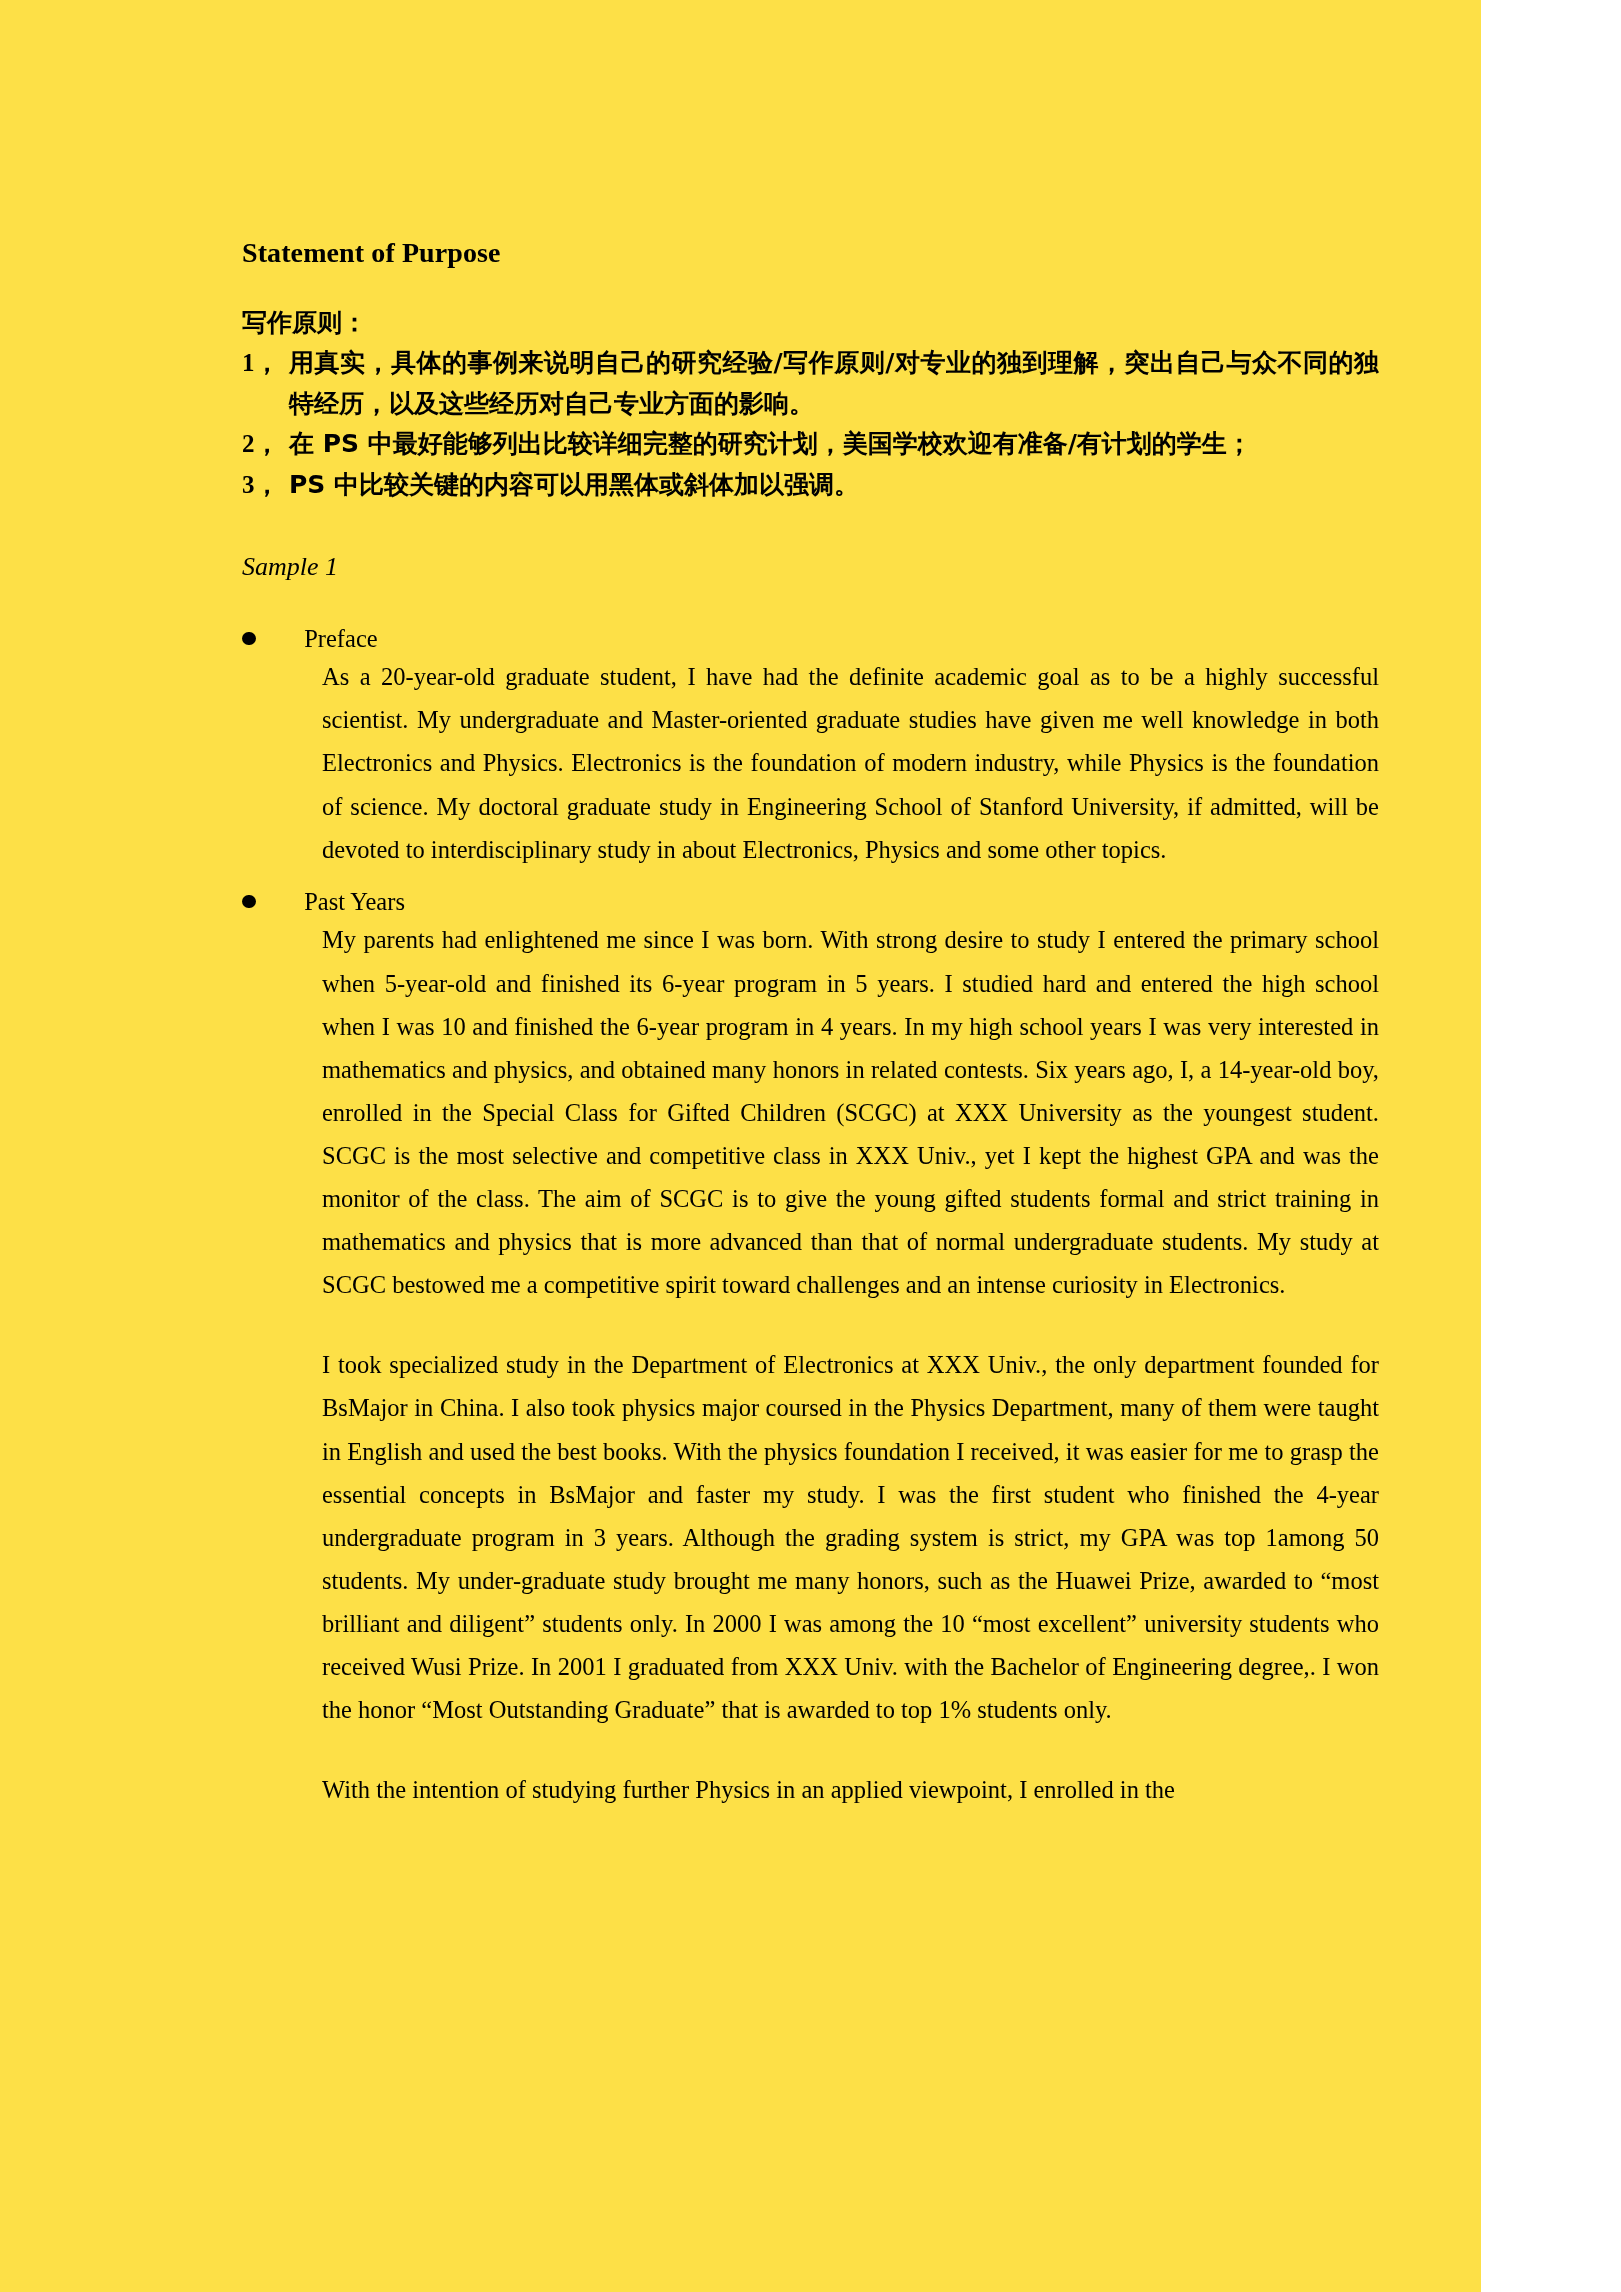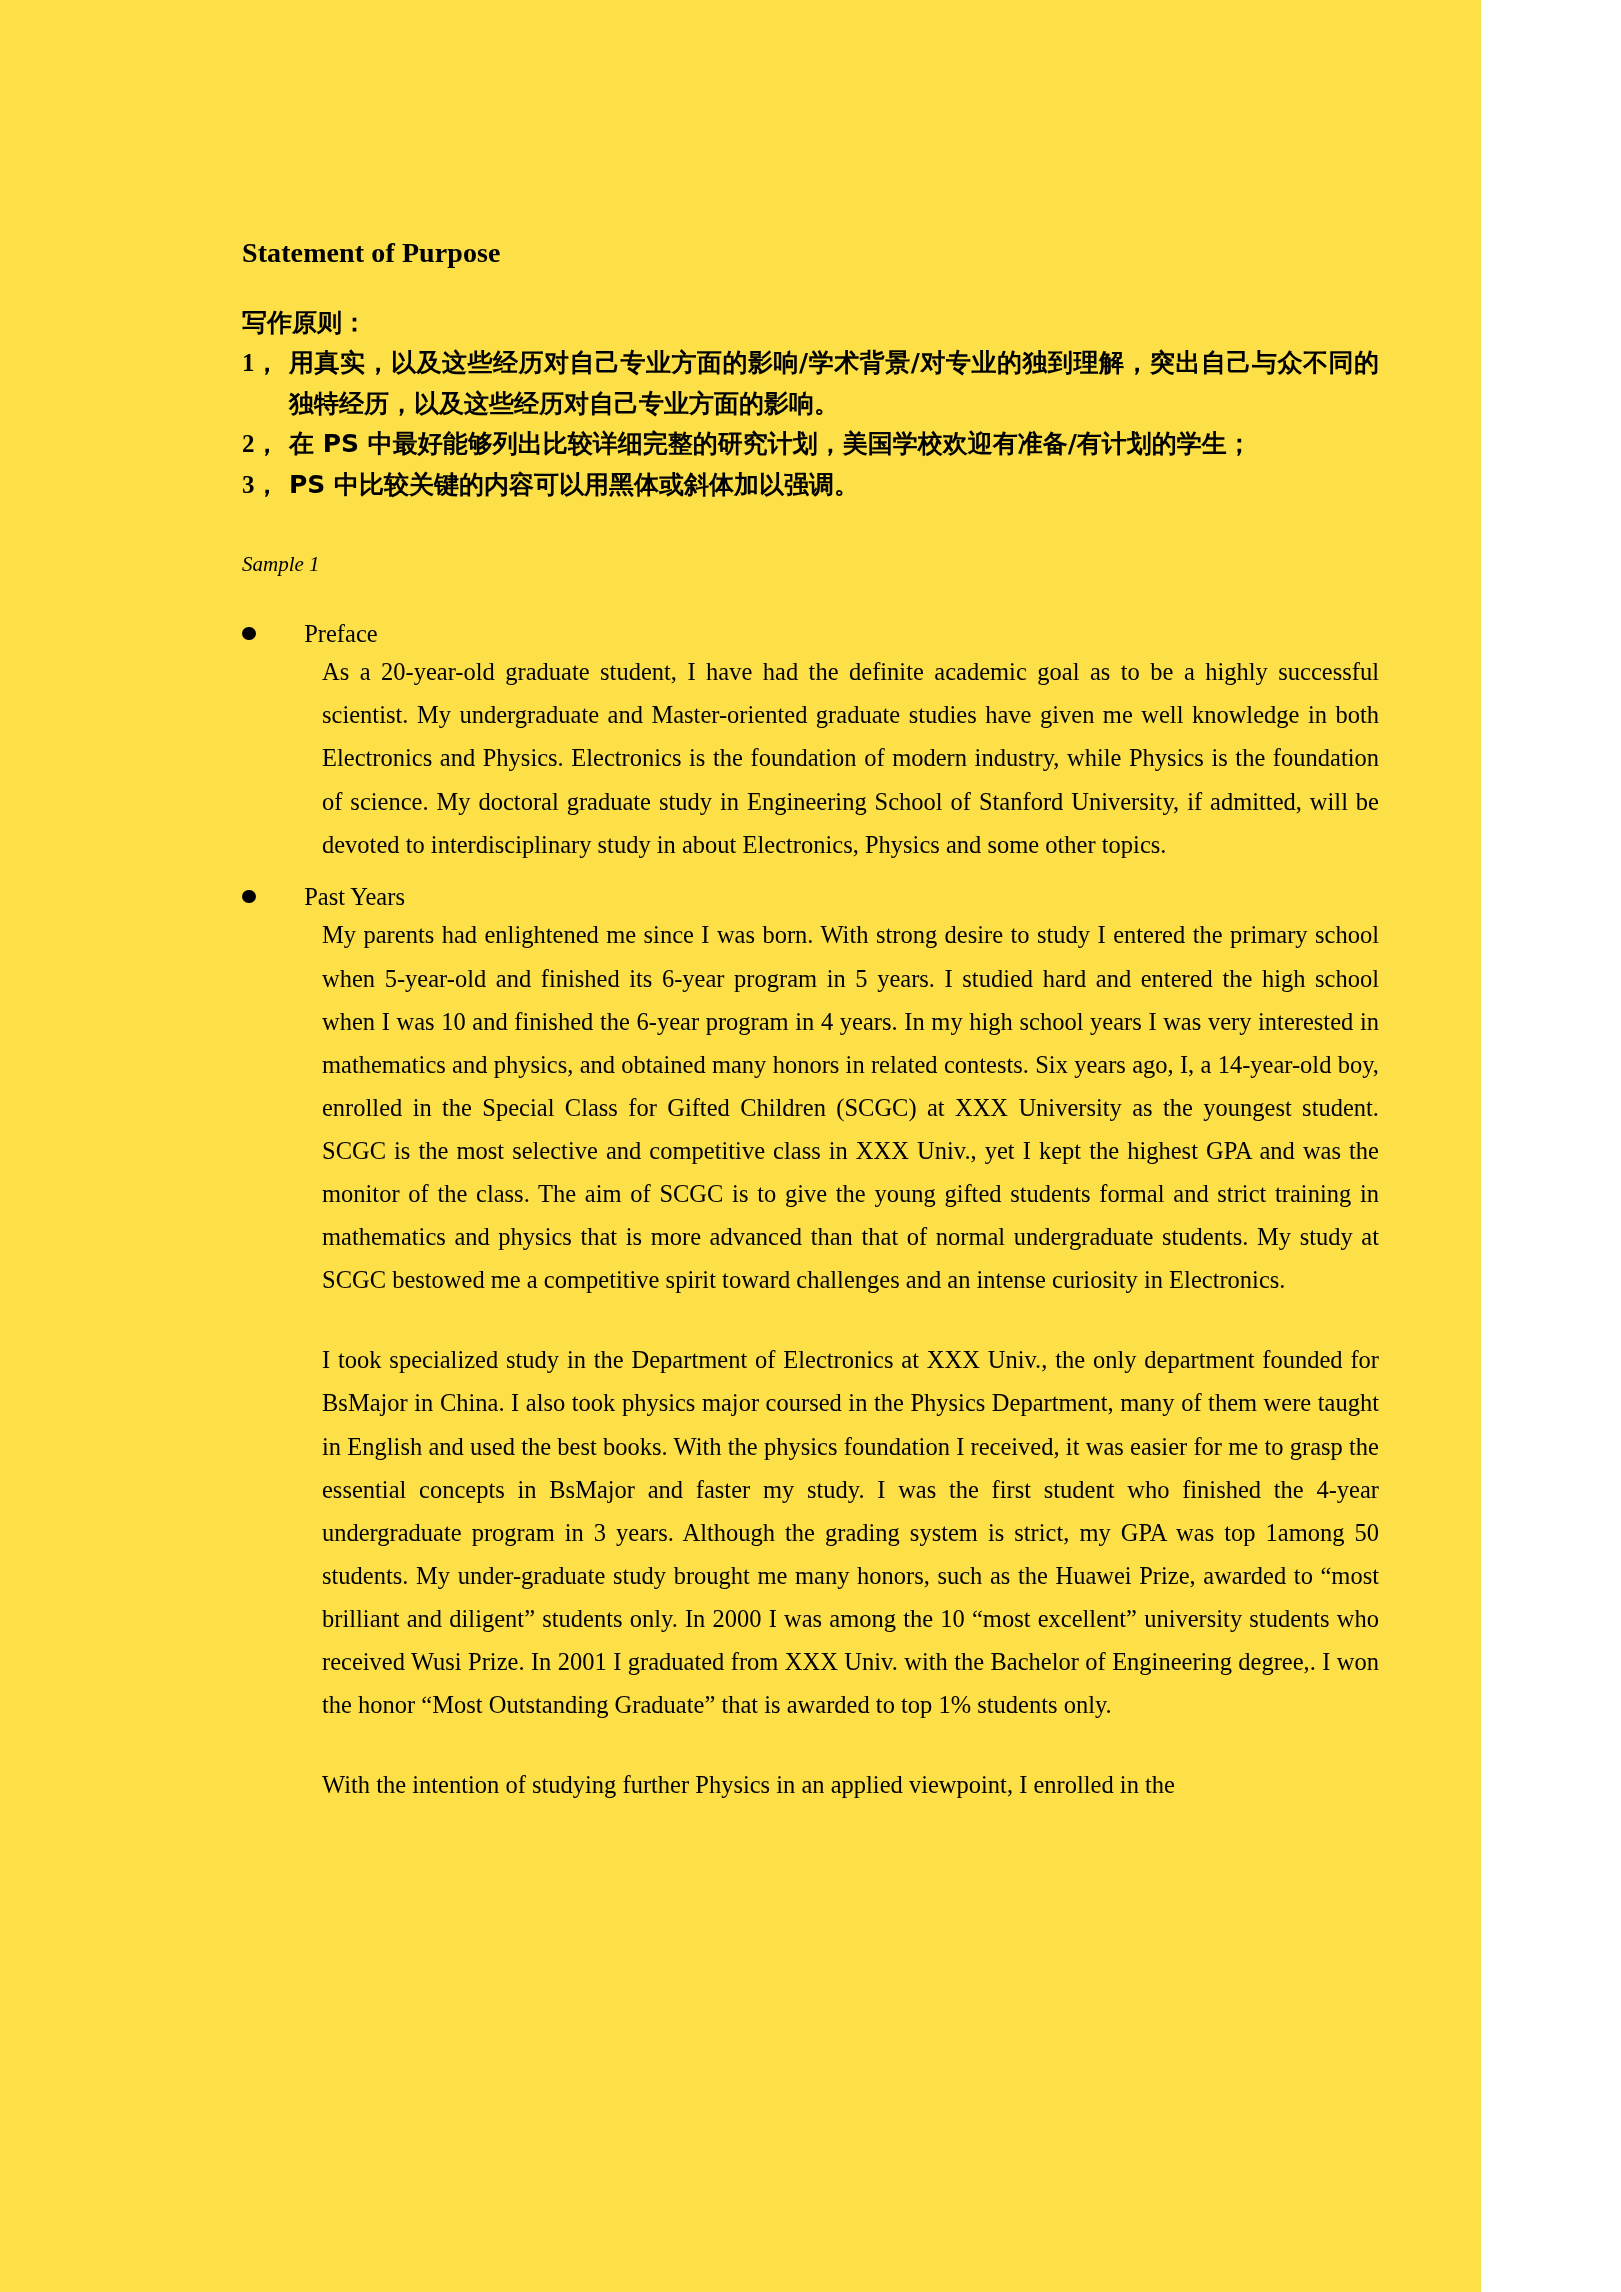--- a/index.html
+++ b/index.html
@@ -65,21 +65,21 @@
   }
   .principle-row .txt {
     flex: 1 1 auto;
     text-align: justify;
   }
 
   
   .sample-label {
     margin-top: 47px;
     font-style: italic;
-    font-size: 21px;
+    font-size: 26px;
   }
 
   
   .section {
     margin-top: 43px;
   }
   .bullet-line {
     display: flex;
     align-items: baseline;
     font-size: 24.5px;
@@ -120,21 +120,21 @@
 
     <div class="doc-title">
       <div class="line">Statement of Purpose</div>
     </div>
 
     <div class="principles">
       <div class="p-head cjk">写作原则：</div>
 
       <div class="principle-row">
         <span class="num">1，</span>
-        <span class="txt">用真实，以及这些经历对自己专业方面的影响/学术背景/对专业的独到理解，突出自己与众不同的独特经历，以及这些经历对自己专业方面的影响。</span>
+        <span class="txt">用真实，具体的事例来说明自己的研究经验/写作原则/对专业的独到理解，突出自己与众不同的独特经历，以及这些经历对自己专业方面的影响。</span>
       </div>
 
       <div class="principle-row">
         <span class="num">2，</span>
         <span class="txt">在 PS 中最好能够列出比较详细完整的研究计划，美国学校欢迎有准备/有计划的学生；</span>
       </div>
 
       <div class="principle-row">
         <span class="num">3，</span>
         <span class="txt">PS 中比较关键的内容可以用黑体或斜体加以强调。</span>

